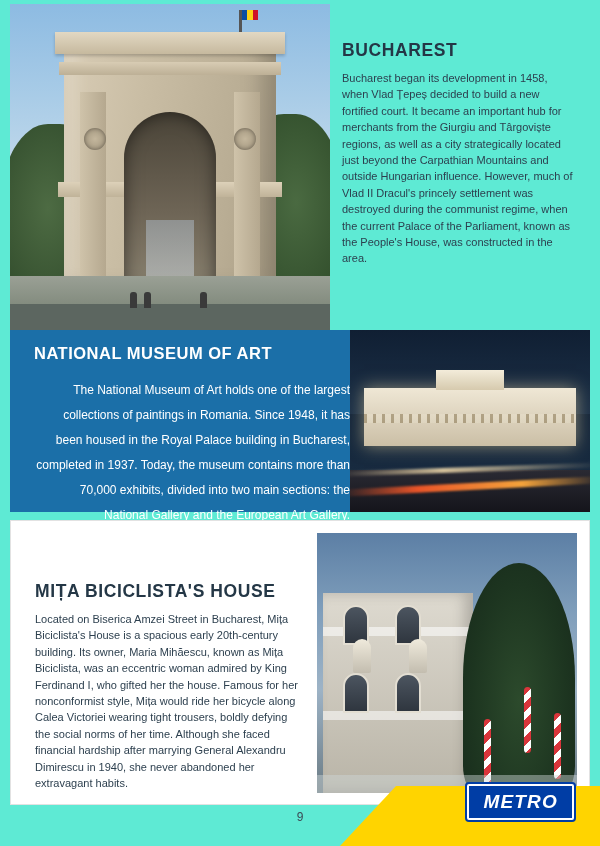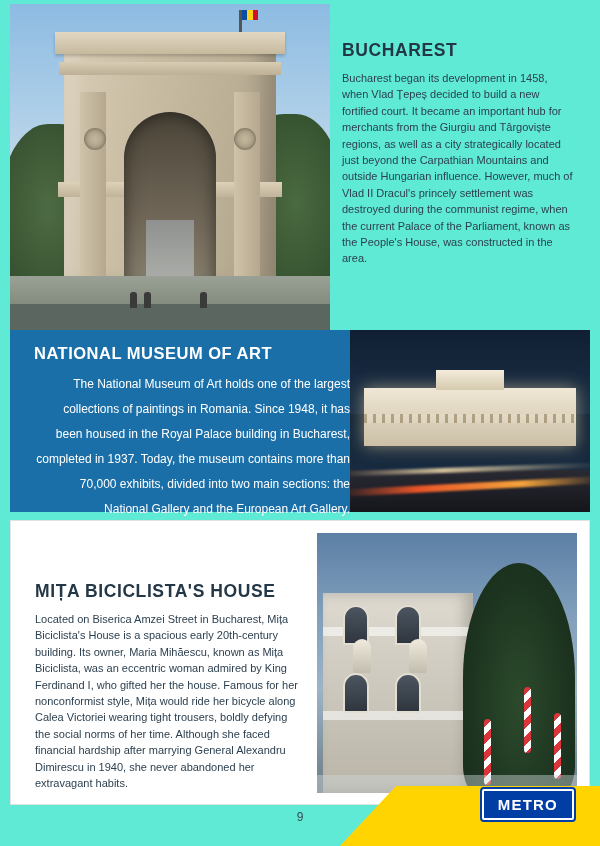--- a/index.html
+++ b/index.html
@@ -144,21 +144,21 @@
     position: absolute;
     left: 24px; top: 14px;
     width: 316px;
     color: #ffffff;
   }
   .heading-light {
     font-size: 16.5px;
     font-weight: bold;
     letter-spacing: 0.5px;
     color: #ffffff;
-    margin-bottom: 9px;
+    margin-bottom: 15px;
   }
   .body-light {
     font-size: 12px;
     line-height: 25px;
     color: #ffffff;
     text-align: right;
   }
   .museum-photo {
     position: absolute;
     right: 0; top: 0;
@@ -269,27 +269,28 @@
     width: 260px; height: 60px;
     background: #ffd400;
     clip-path: polygon(56px 0, 260px 0, 260px 60px, 0 60px);
   }
   .metro-logo {
     position: absolute;
     right: 26px; bottom: 26px;
     background: #003da5;
     color: #ffffff;
     font-weight: bold;
-    font-size: 15px;
+    font-size: 19px;
     letter-spacing: 1.2px;
     padding: 5px 14px 5px 14px;
     border: 2px solid #ffffff;
     border-radius: 2px;
     box-shadow: 0 0 0 2px #003da5;
     font-family: "Liberation Sans", sans-serif;
+    font-style: italic;
   }
   .corner-mark {
     position: absolute;
     left: 10px; top: 8px;
     width: 8px; height: 8px;
     color: #555;
     font-size: 9px;
     line-height: 8px;
   }
 </style>

